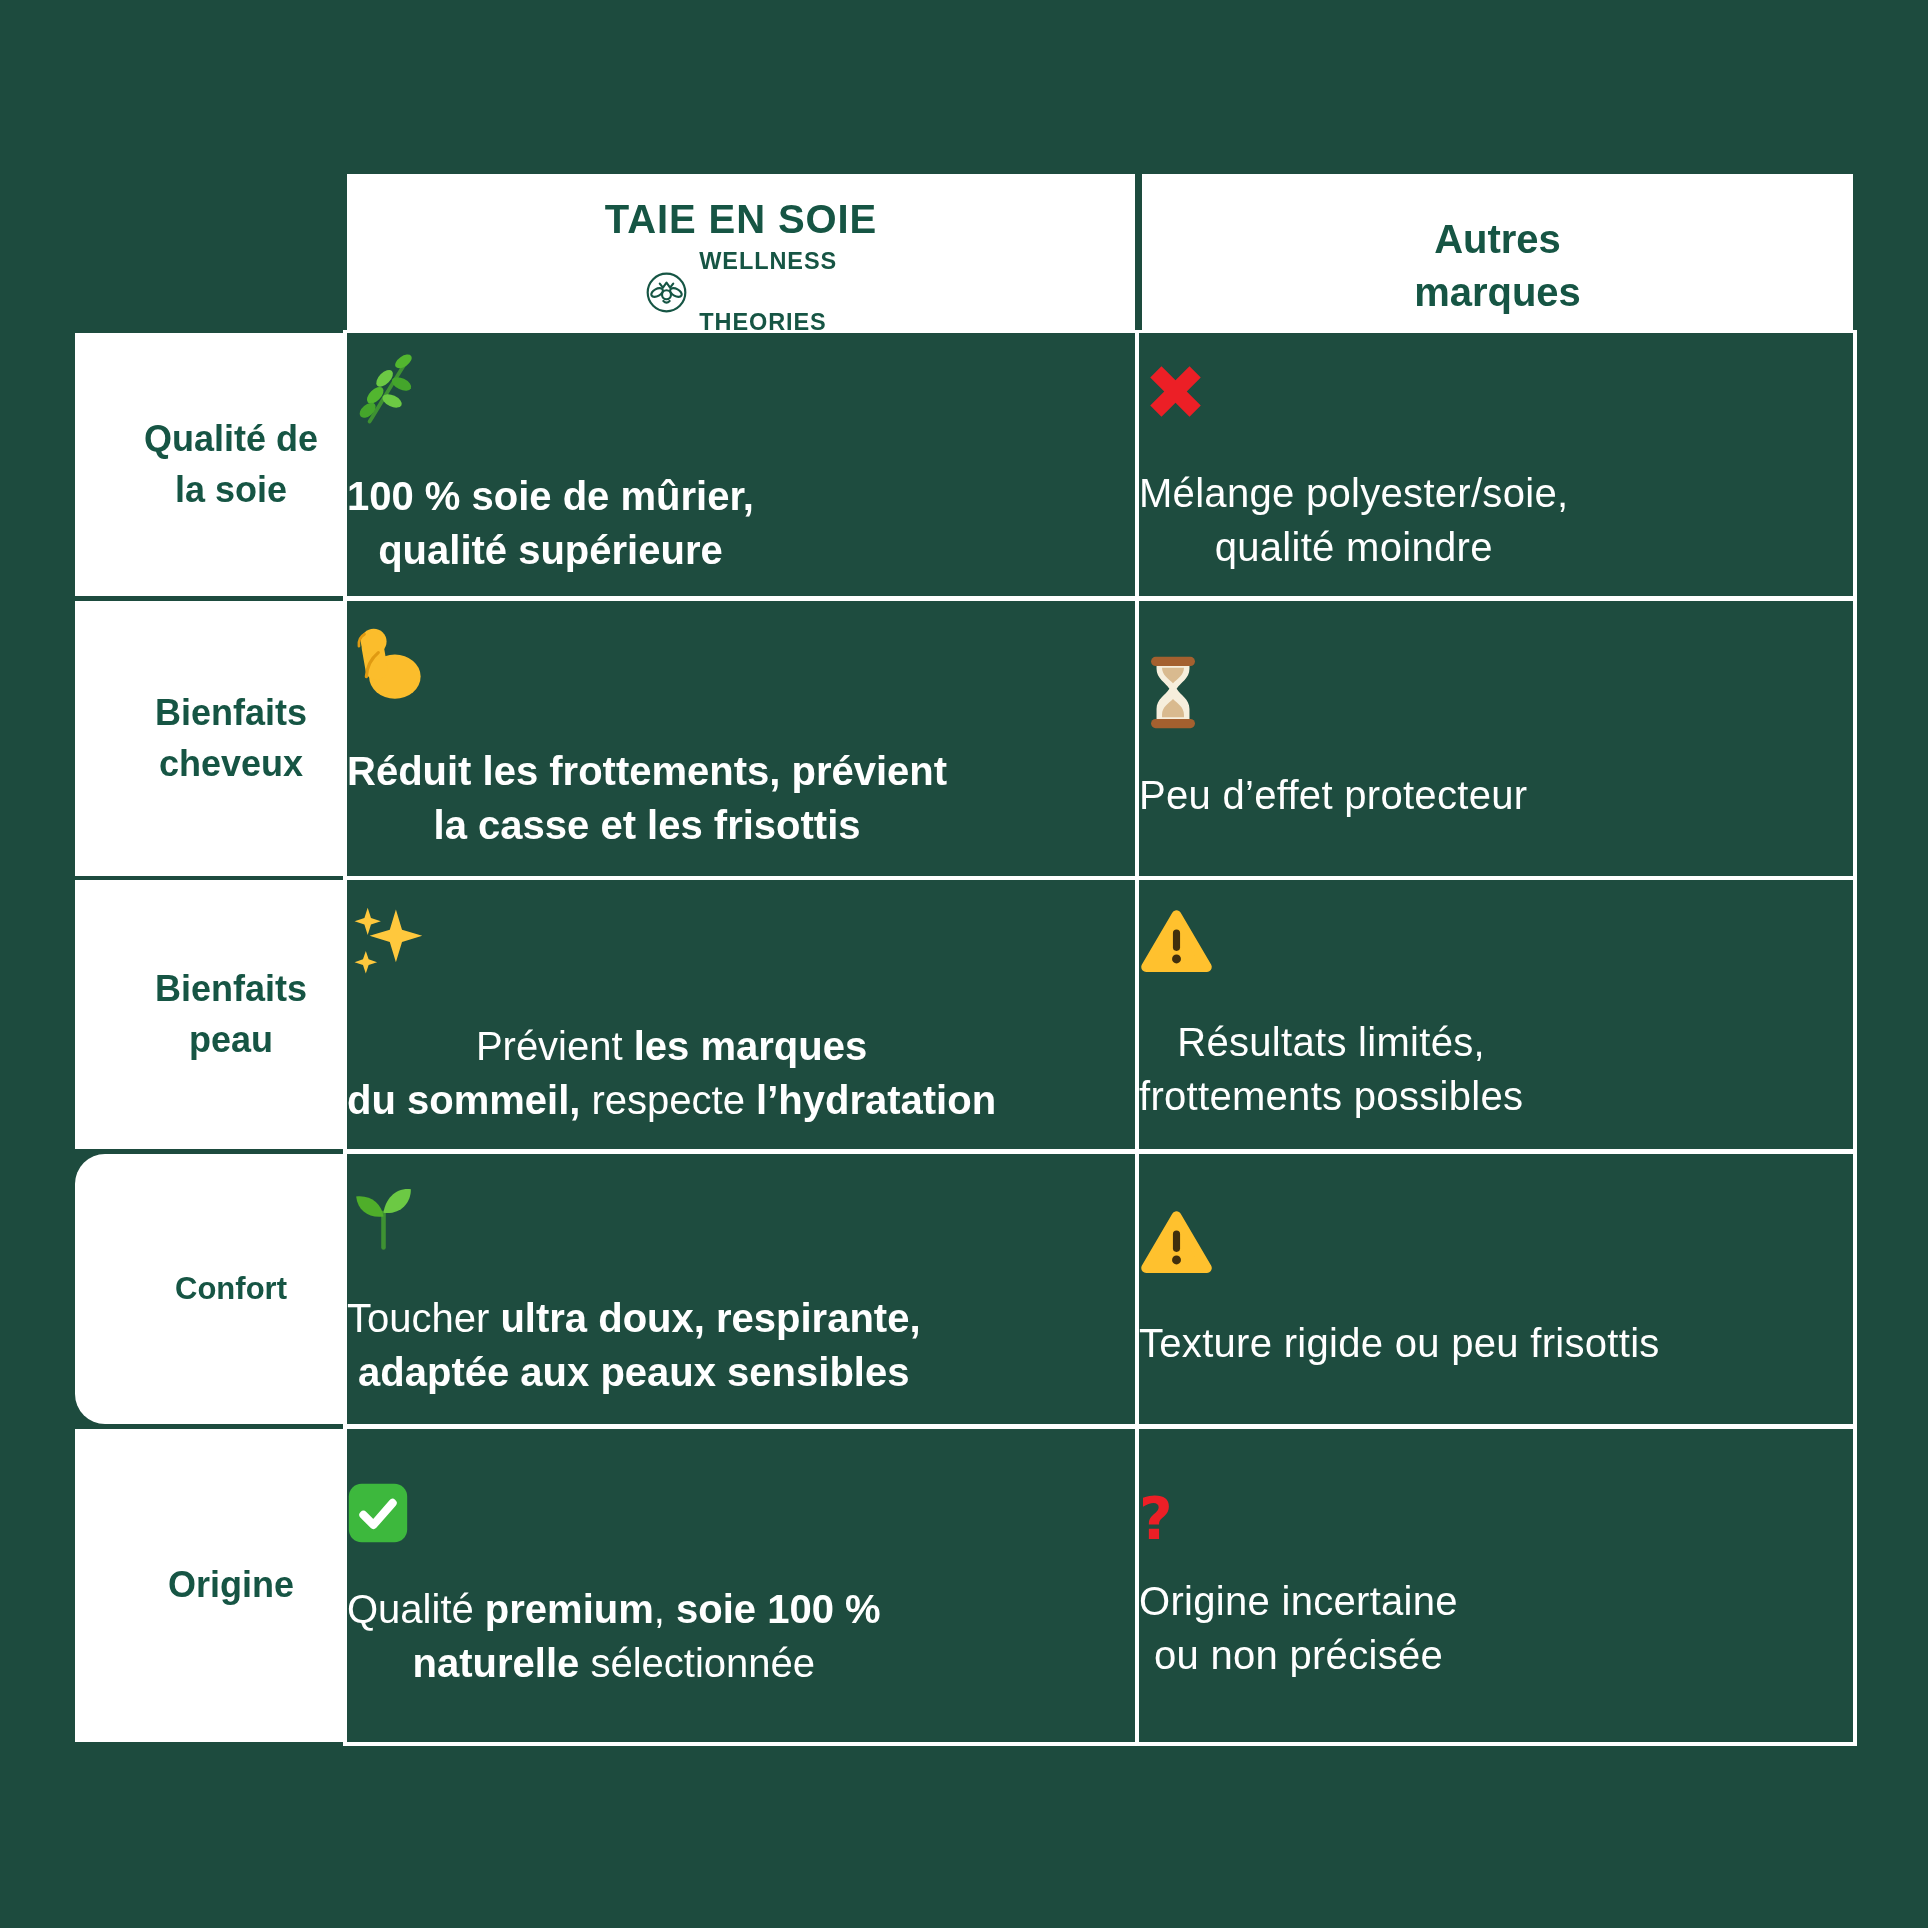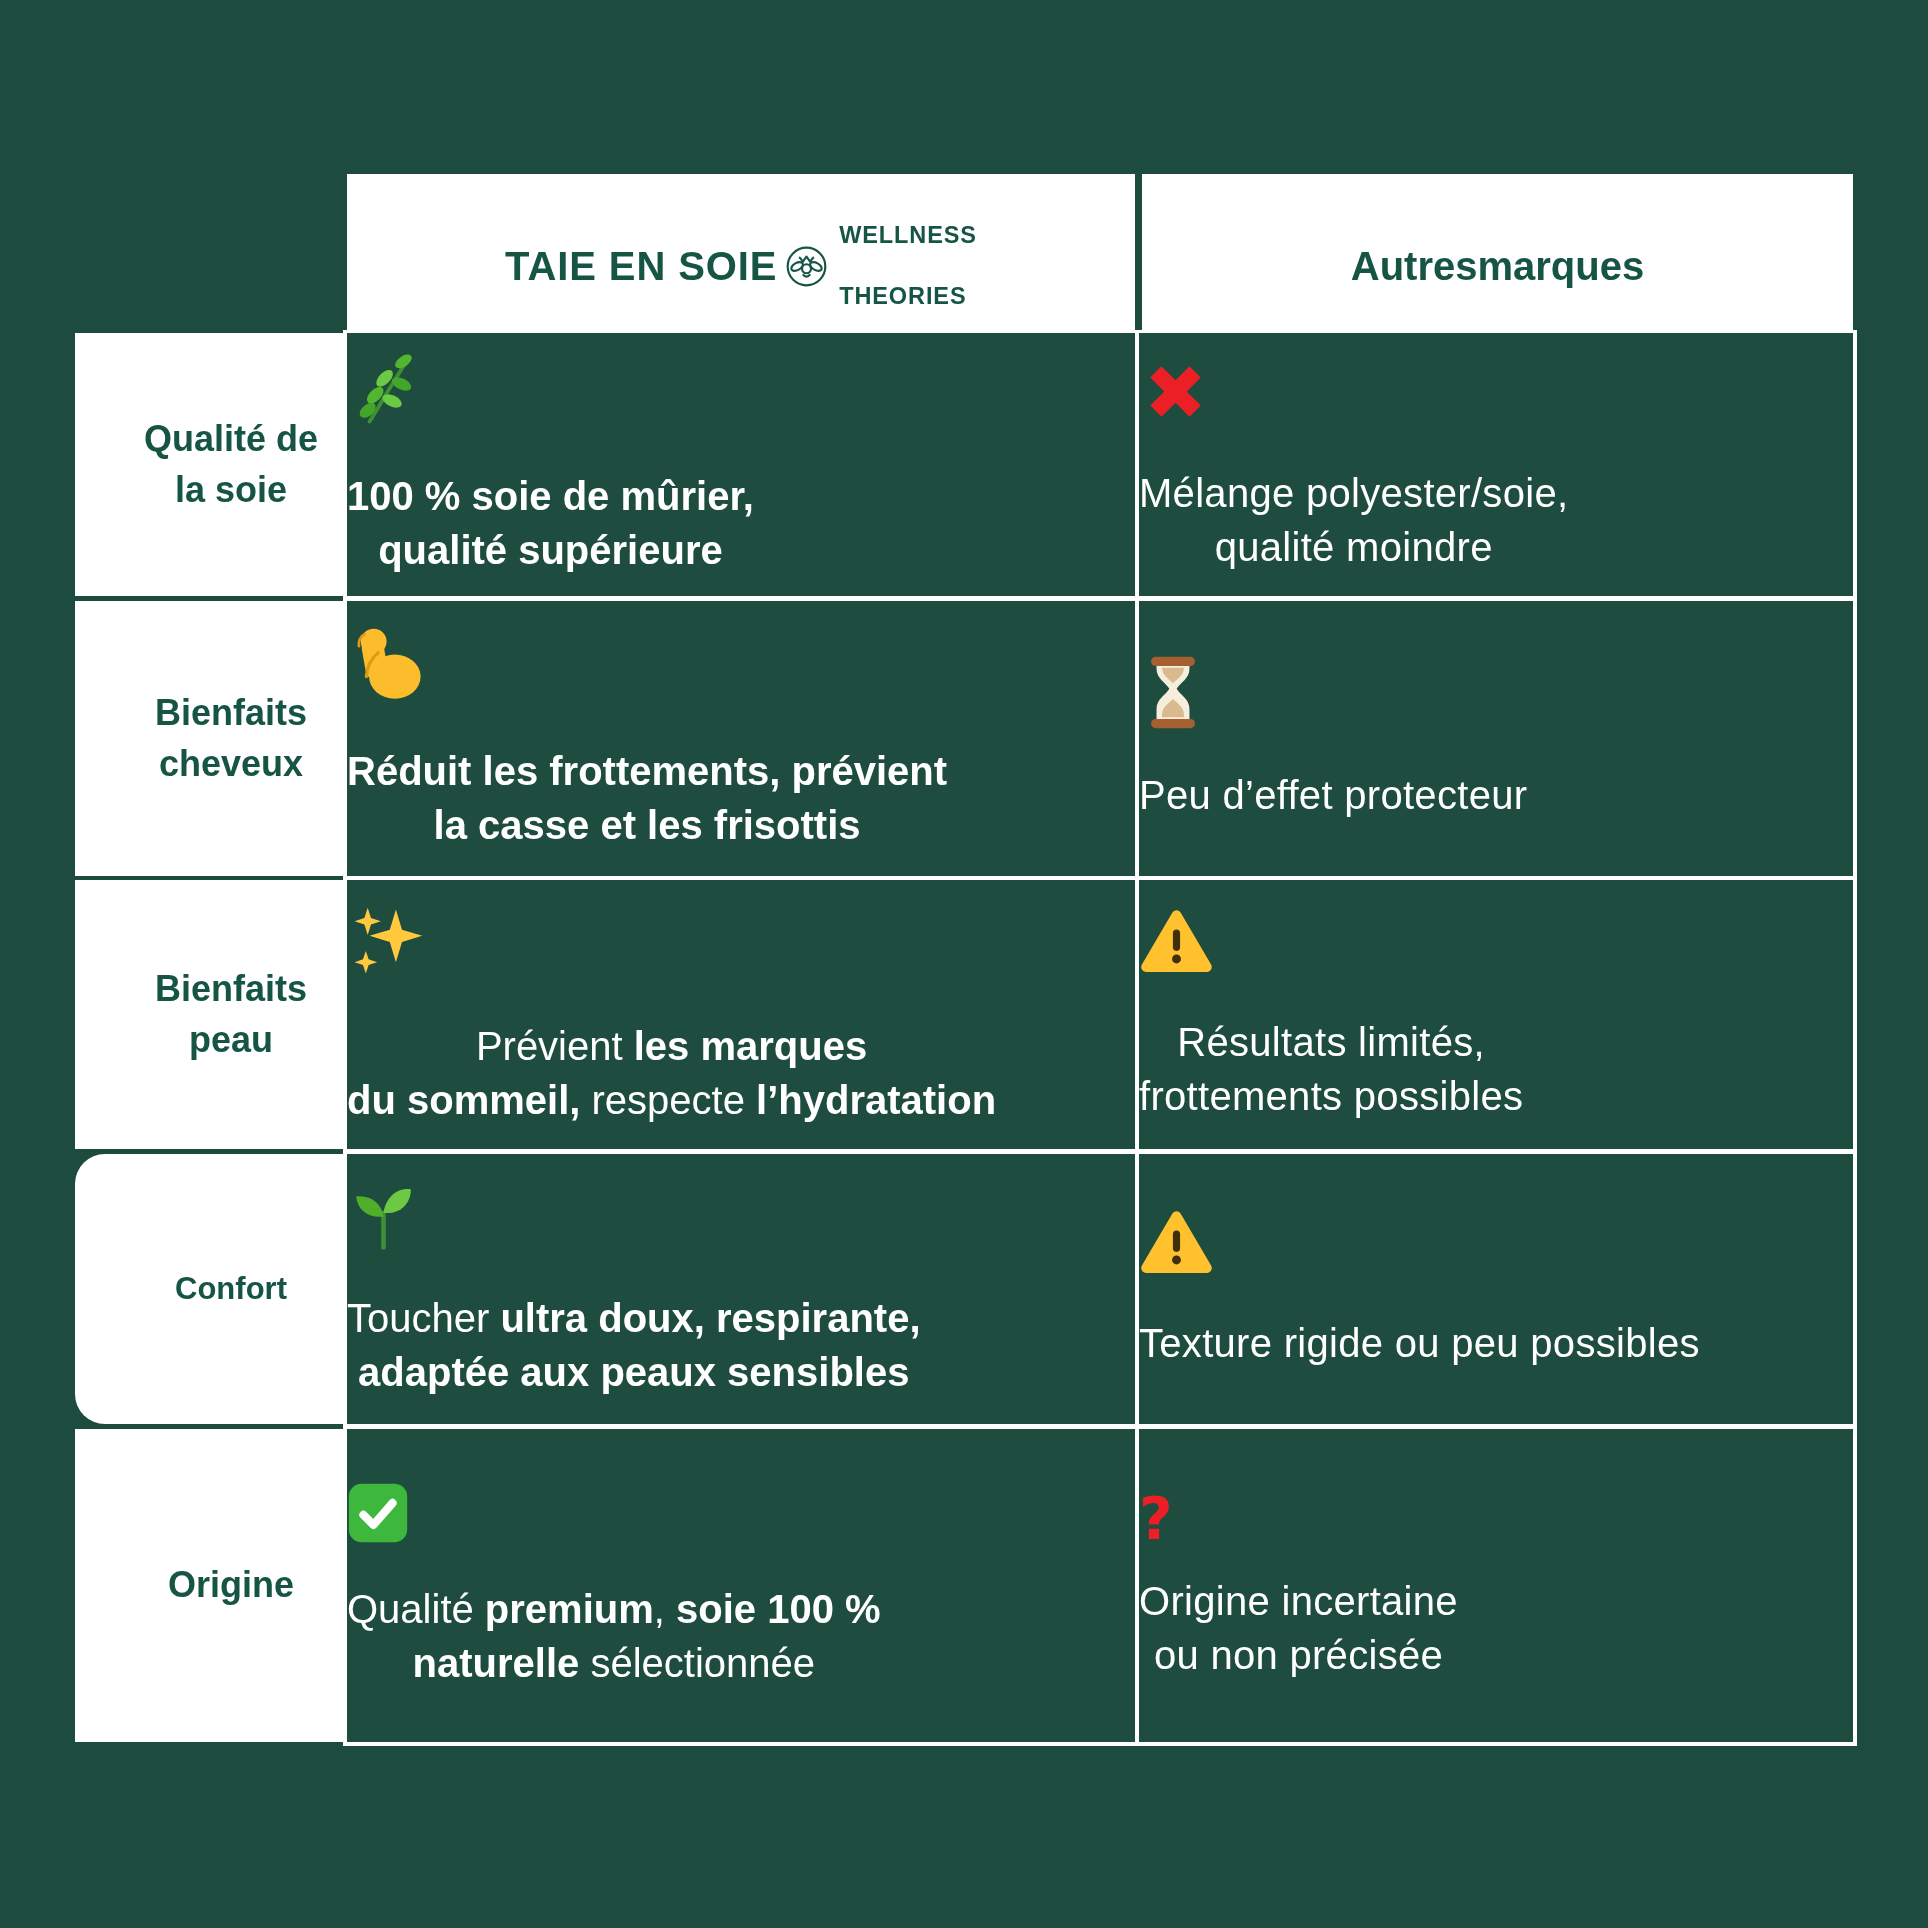--- a/index.html
+++ b/index.html
@@ -11,21 +11,21 @@
   }
   *{margin:0;padding:0;box-sizing:border-box;}
   html,body{background:var(--bg-green);}
   body{font-family:"Liberation Sans",sans-serif;}
   #page{position:relative;width:1928px;height:1928px;background:var(--bg-green);overflow:hidden;}
 
   
   .grid-bg{position:absolute;left:343px;top:330px;width:1514px;height:1416px;background:var(--white);}
 
   
-  .hdr{position:absolute;top:174px;height:184px;background:var(--white);display:flex;flex-direction:row;align-items:center;justify-content:center;color:var(--text-green);text-align:left;}
+  .hdr{position:absolute;top:174px;height:184px;background:var(--white);display:flex;flex-direction:column;align-items:center;justify-content:center;color:var(--text-green);text-align:left;}
   .hdr-brand{left:347px;width:788px;gap:7.5px;}
   .hdr-comp{left:1142px;width:711px;}
   .brand-title{font-size:40px;font-weight:700;letter-spacing:0.9px;}
   .logo-row{display:flex;align-items:center;gap:11.3px;}
   .logo-text{display:flex;flex-direction:column;align-items:flex-start;line-height:1.06;font-size:23.5px;font-weight:700;letter-spacing:0.9px;gap:36px;}
   .comp-line{font-size:40px;font-weight:700;line-height:1.32;}
 
   
   .label-cell{position:absolute;left:75px;width:312px;background:var(--white);display:flex;flex-direction:column;align-items:center;justify-content:center;color:var(--text-green);font-weight:700;text-align:center;line-height:1.4;}
   .label-lg{font-size:36px;}
@@ -211,21 +211,21 @@
 
   <div class="data-cell col2 r4">
     <span class="icon">
       <svg width="75" height="70" viewBox="0 0 84 76">
         <path d="M42 8 L76 66 L8 66 Z" fill="#FFC12E" stroke="#FFC12E" stroke-width="11" stroke-linejoin="round"></path>
         <rect x="38" y="24" width="8" height="24" rx="4" fill="#402F0D"></rect>
         <circle cx="42" cy="57" r="5" fill="#402F0D"></circle>
       </svg>
     </span>
     <div class="cell-text light">
-      <div>Texture rigide ou peu possibles</div>
+      <div>Texture rigide ou peu frisottis</div>
     </div>
   </div>
 
   <div class="data-cell col1 r5">
     <span class="icon">
       <svg width="62" height="62" viewBox="0 0 68 68">
         <rect x="2" y="2" width="64" height="64" rx="14" fill="#3DB83D"></rect>
         <path d="M18 36 L29 47 L50 23" stroke="#ffffff" stroke-width="9" fill="none" stroke-linecap="round" stroke-linejoin="round"></path>
       </svg>
     </span>

